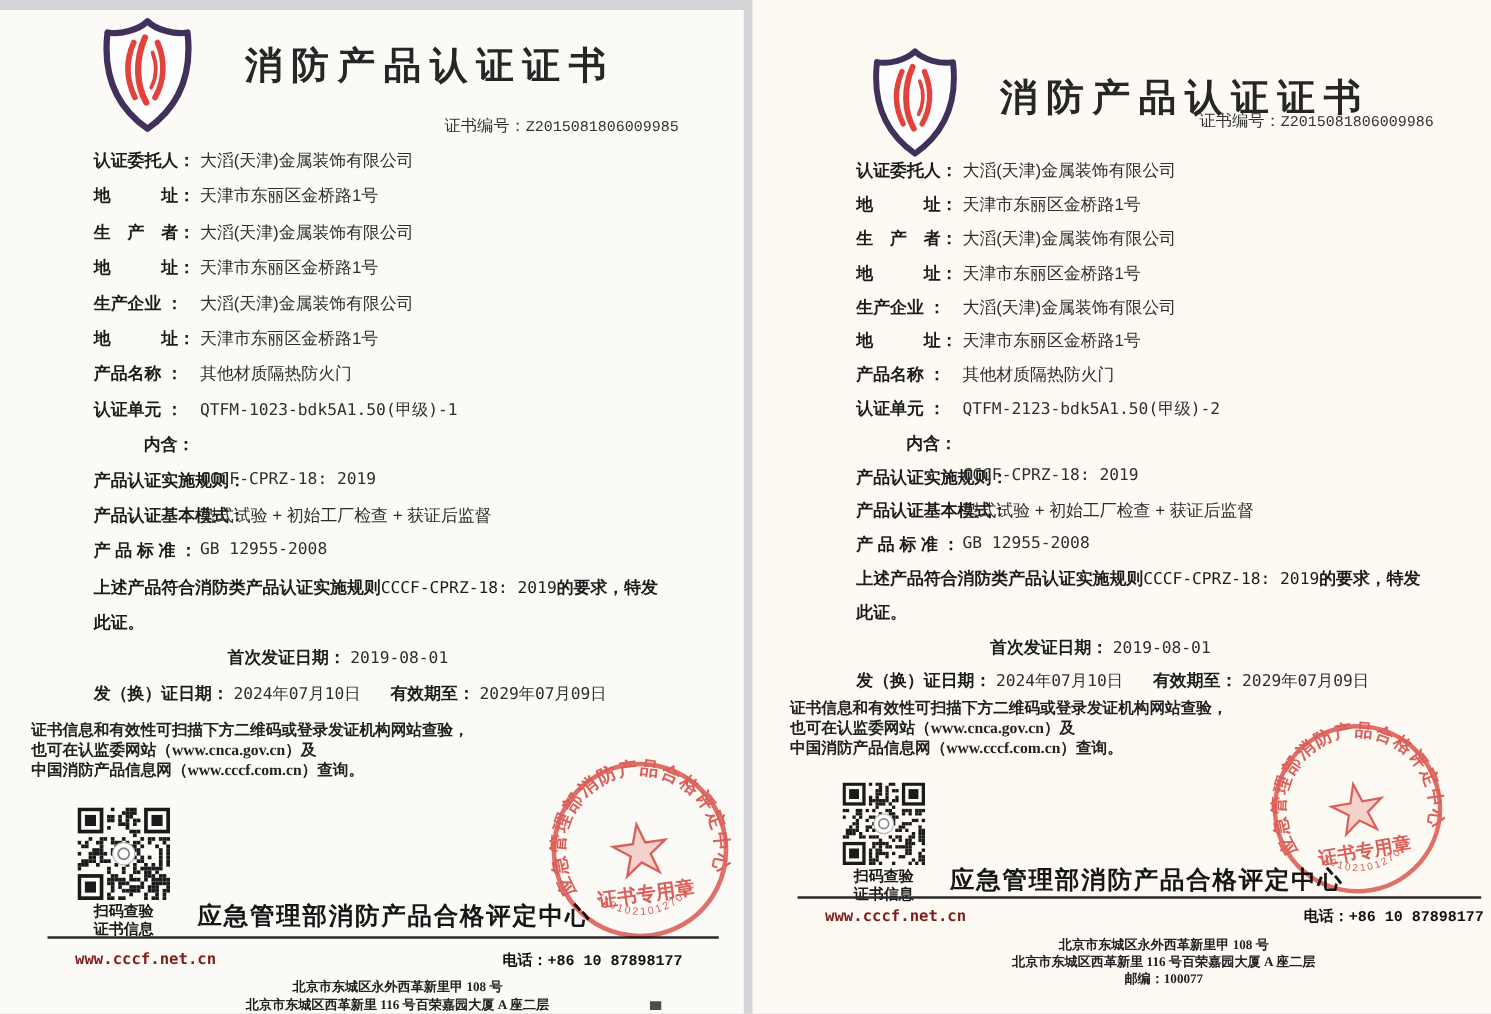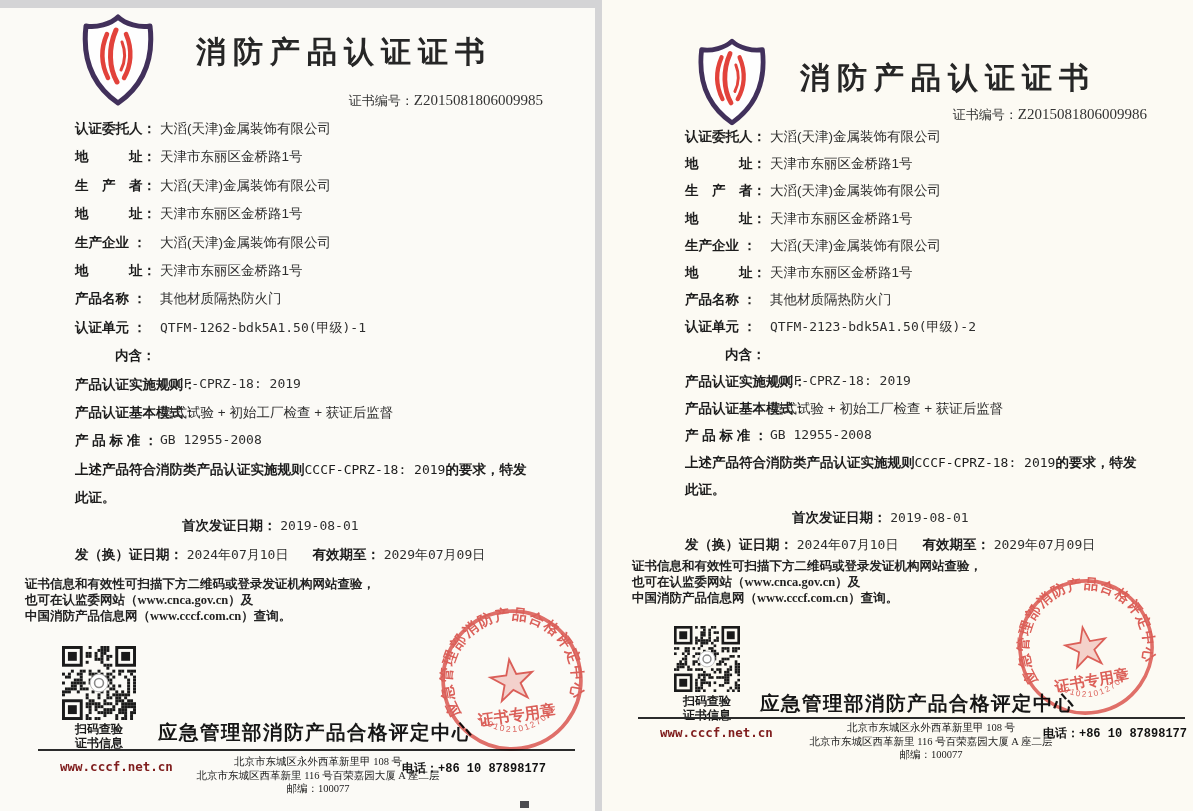--- a/index.html
+++ b/index.html
@@ -12,23 +12,23 @@
   .logo{position:absolute;}
   .p1 .logo{left:78px;top:4px;width:80px;height:96px;}
   .p2 .logo{left:92px;top:36px;width:76px;height:92px;}
 
   .title{position:absolute;font-size:30px;font-weight:bold;letter-spacing:7px;
          color:#262626;white-space:nowrap;}
   .p1 .title{left:196px;top:24px;}
   .p2 .title{left:198px;top:58px;}
 
   .certno{position:absolute;font-size:13px;color:#333;white-space:nowrap;}
-  .certno .num{font-family:Liberation Serif, serif;font-size:15px;}
+  .certno .num{font-family:Liberation Mono, monospace;font-size:12px;}
   .p1 .certno{right:52px;top:84px;}
-  .p2 .certno{right:46px;top:106px;}
+  .p2 .certno{right:46px;top:88px;}
 
   .content{position:absolute;left:0;right:0;}
   .p1 .content{top:112px;--rh:28.4px;--lx:75px;--vx:160px;}
   .p2 .content{top:128px;--rh:27.2px;--lx:83px;--vx:168px;}
 
   .row{height:var(--rh);position:relative;}
   .row .lbl{position:absolute;left:var(--lx);font-weight:bold;white-space:pre;
             font-size:13.5px;color:#1c1c1c;}
   .row.indent .lbl{left:calc(var(--lx) + 40px);}
   .row .val{position:absolute;left:var(--vx);font-size:13.5px;color:#2e2e2e;white-space:nowrap;}
@@ -65,21 +65,21 @@
   .rule{position:absolute;height:2px;background:#2b2b2b;}
   .p1 .rule{left:38px;right:20px;top:741px;}
   .p2 .rule{left:36px;right:8px;top:717px;}
 
   .site{position:absolute;font-family:"DejaVu Sans Mono",monospace;font-size:12.5px;
         font-weight:bold;color:#7f1d1d;white-space:nowrap;}
   .p1 .site{left:60px;top:751px;}
   .p2 .site{left:58px;top:725px;}
 
   .addr{position:absolute;text-align:center;font-family:"Liberation Serif",serif;
-        font-size:10.5px;line-height:13.5px;color:#222;font-weight:normal;}
+        font-size:10.5px;line-height:13.5px;color:#222;font-weight:bold;margin-top:29px;}
   .p1 .addr{left:168px;width:300px;top:747px;}
   .p2 .addr{left:172px;width:314px;top:721px;}
 
   .phone{position:absolute;font-size:12px;font-weight:bold;color:#111;white-space:nowrap;}
   .phone .num{font-family:Liberation Mono, monospace;}
   .p1 .phone{left:402px;top:752px;}
   .p2 .phone{right:6px;top:725px;}
 
   .seal{position:absolute;opacity:.85;mix-blend-mode:multiply;}
   .p1 .seal{left:438px;top:598px;width:148px;height:148px;transform:rotate(-8deg);}
@@ -138,21 +138,21 @@
           <span class="val">天津市东丽区金桥路1号</span>
         </div>
 
         <div class="row">
           <span class="lbl">产品名称 ：</span>
           <span class="val">其他材质隔热防火门</span>
         </div>
 
         <div class="row">
           <span class="lbl">认证单元 ：</span>
-          <span class="val latin">QTFM-1262-bdk5A1.50(甲级)-1</span>
+          <span class="val latin">QTFM-1023-bdk5A1.50(甲级)-1</span>
         </div>
 
         <div class="row indent">
           <span class="lbl">内含：</span>
         </div>
 
         <div class="row">
           <span class="lbl">产品认证实施规则：</span>
           <span class="val latin">CCCF-CPRZ-18: 2019</span>
         </div>

